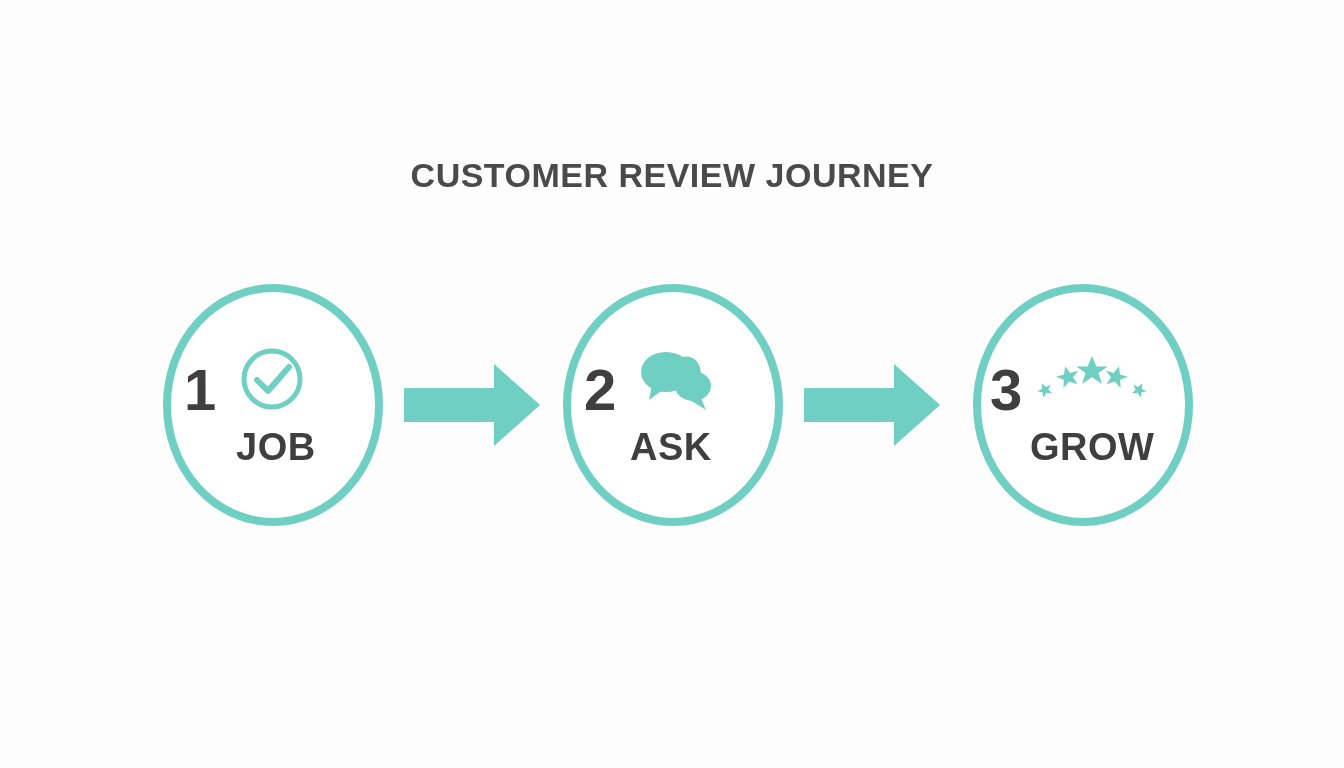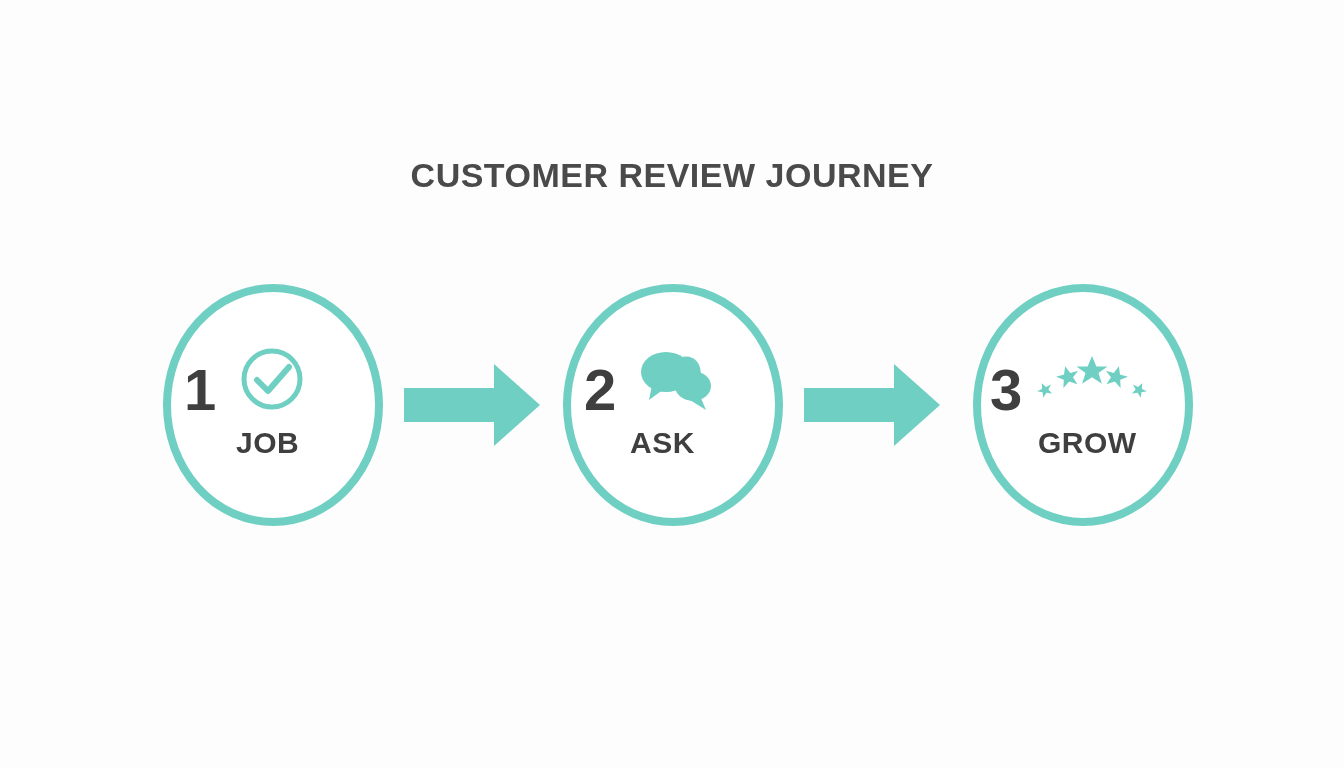--- a/index.html
+++ b/index.html
@@ -65,21 +65,21 @@
   .step-number {
     position: absolute;
     font-size: 58px;
     font-weight: bold;
     color: #3f3f3f;
     line-height: 1;
     font-family: "Liberation Sans", sans-serif;
   }
   .step-label {
     position: absolute;
-    font-size: 30px;
+    font-size: 38px;
     font-weight: bold;
     color: #3f3f3f;
     line-height: 1;
     letter-spacing: 0.5px;
     font-family: "Liberation Sans", sans-serif;
     white-space: nowrap;
   }
   .step-icon {
     position: absolute;
   }
@@ -90,21 +90,21 @@
   #step-1 .step-label { left: 74px; top: 145px; }
   
   #step-2 { left: 562px; }
   #step-2 .step-number { left: 22px; top: 78px; }
   #step-2 .step-icon { left: 76px; top: 62px; width: 78px; height: 70px; }
   #step-2 .step-label { left: 68px; top: 145px; }
   
   #step-3 { left: 972px; }
   #step-3 .step-number { left: 18px; top: 78px; }
   #step-3 .step-icon { left: 62px; top: 66px; width: 116px; height: 52px; }
-  #step-3 .step-label { left: 66px; top: 145px; }
+  #step-3 .step-label { left: 58px; top: 145px; }
 
   .arrow {
     position: absolute;
     top: 362px;
     width: 140px;
     height: 86px;
   }
   #arrow-1 { left: 402px; }
   #arrow-2 { left: 802px; }
 </style>

